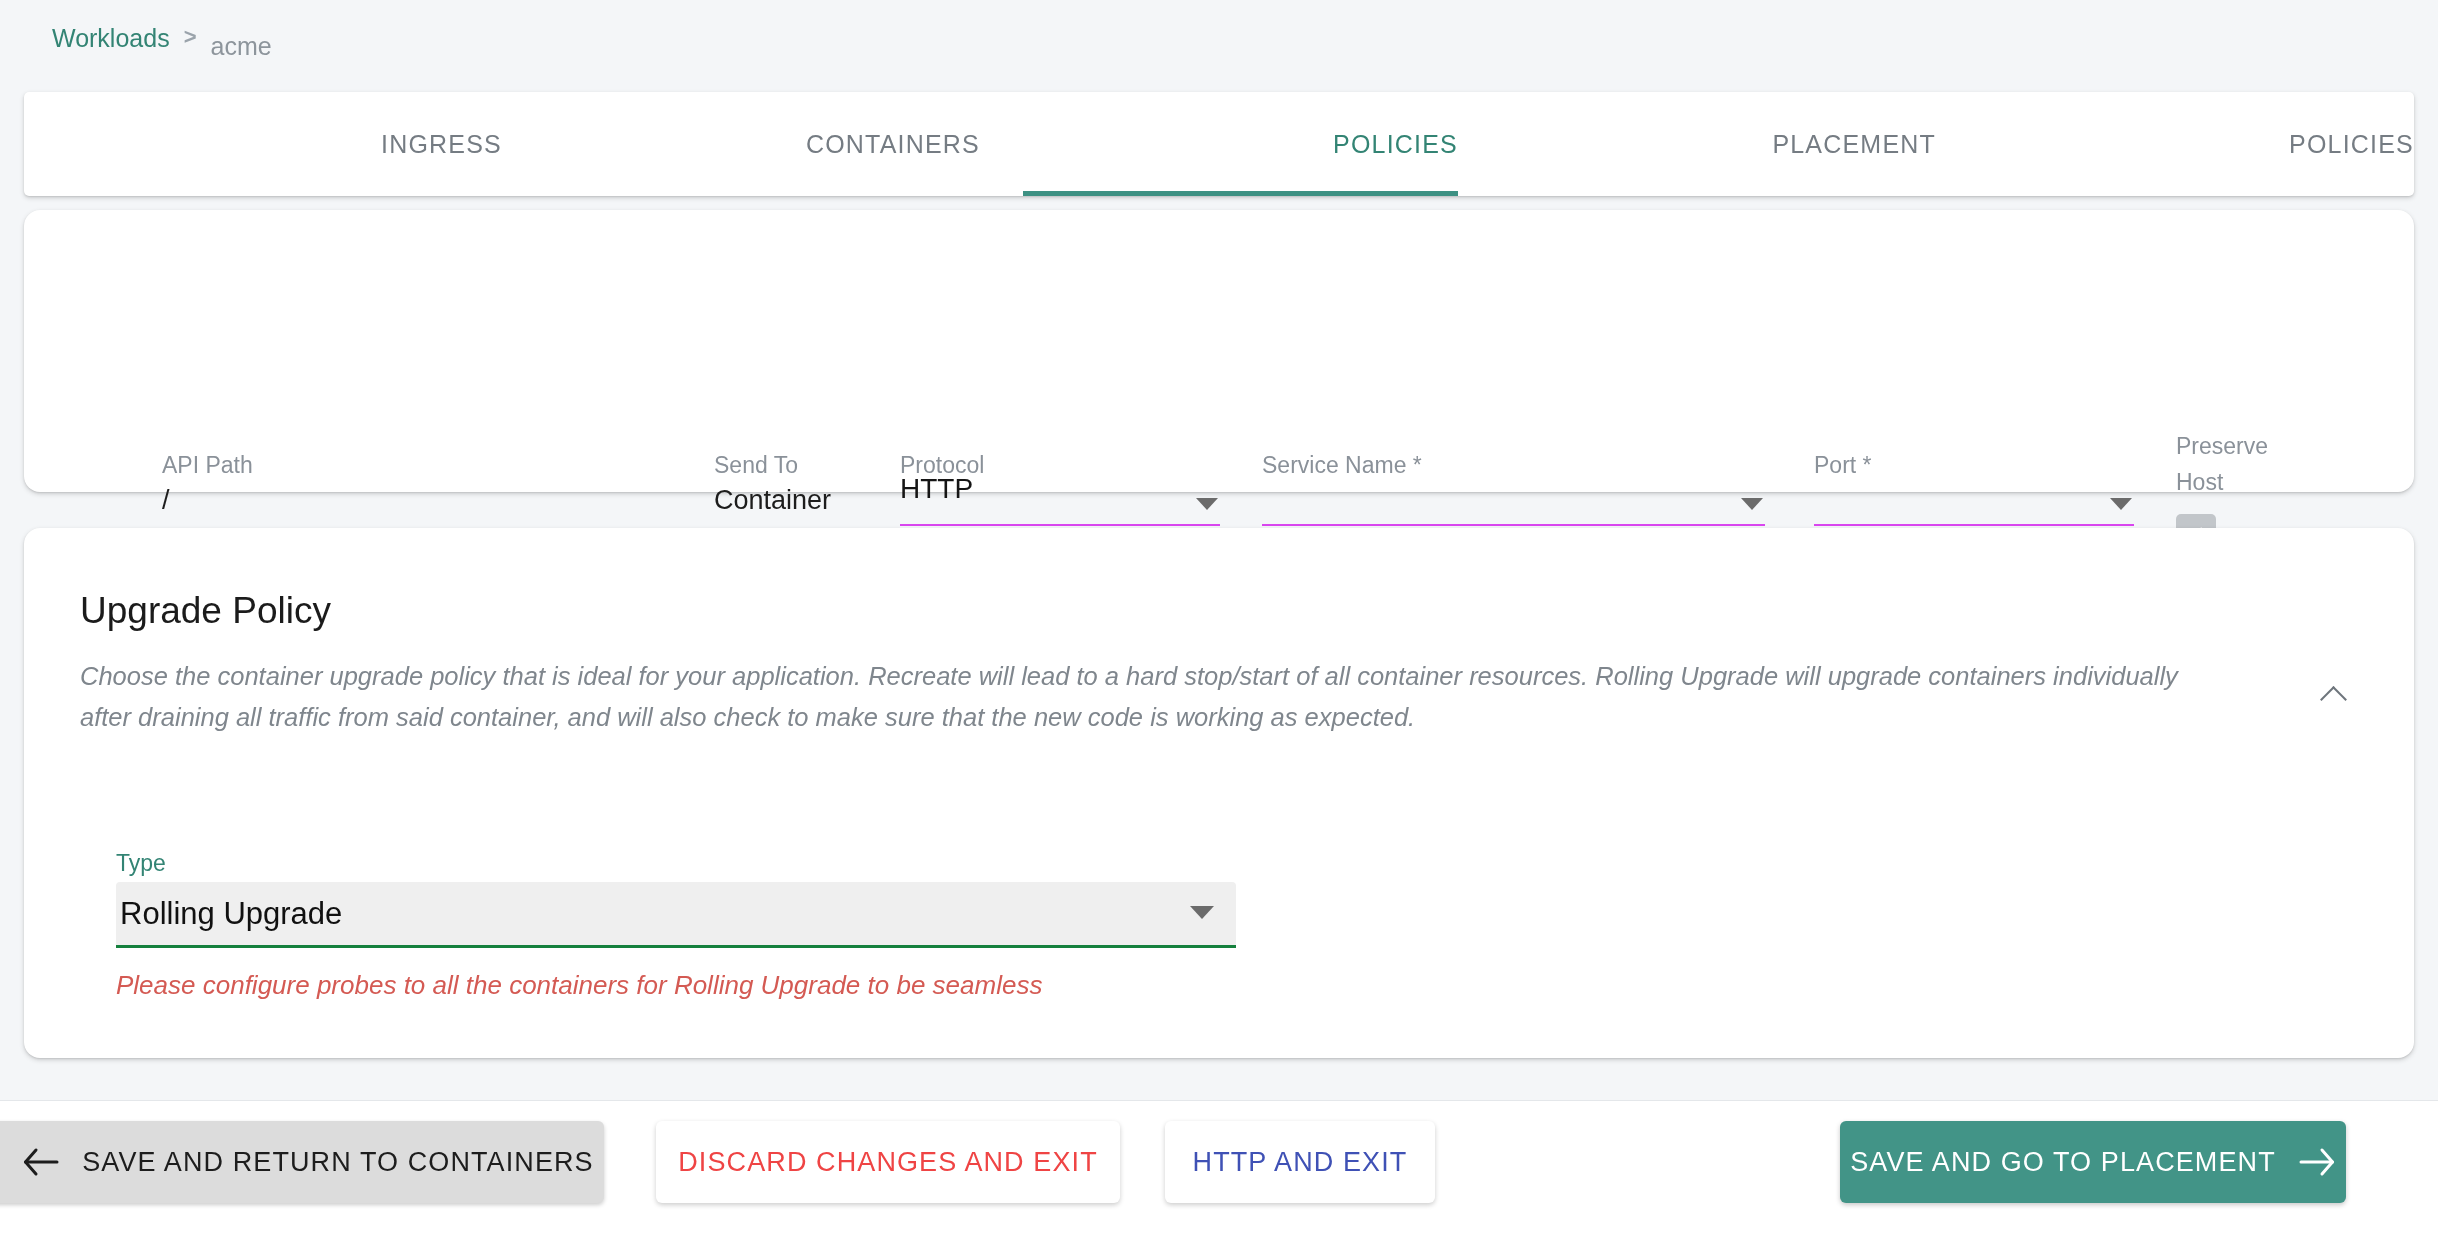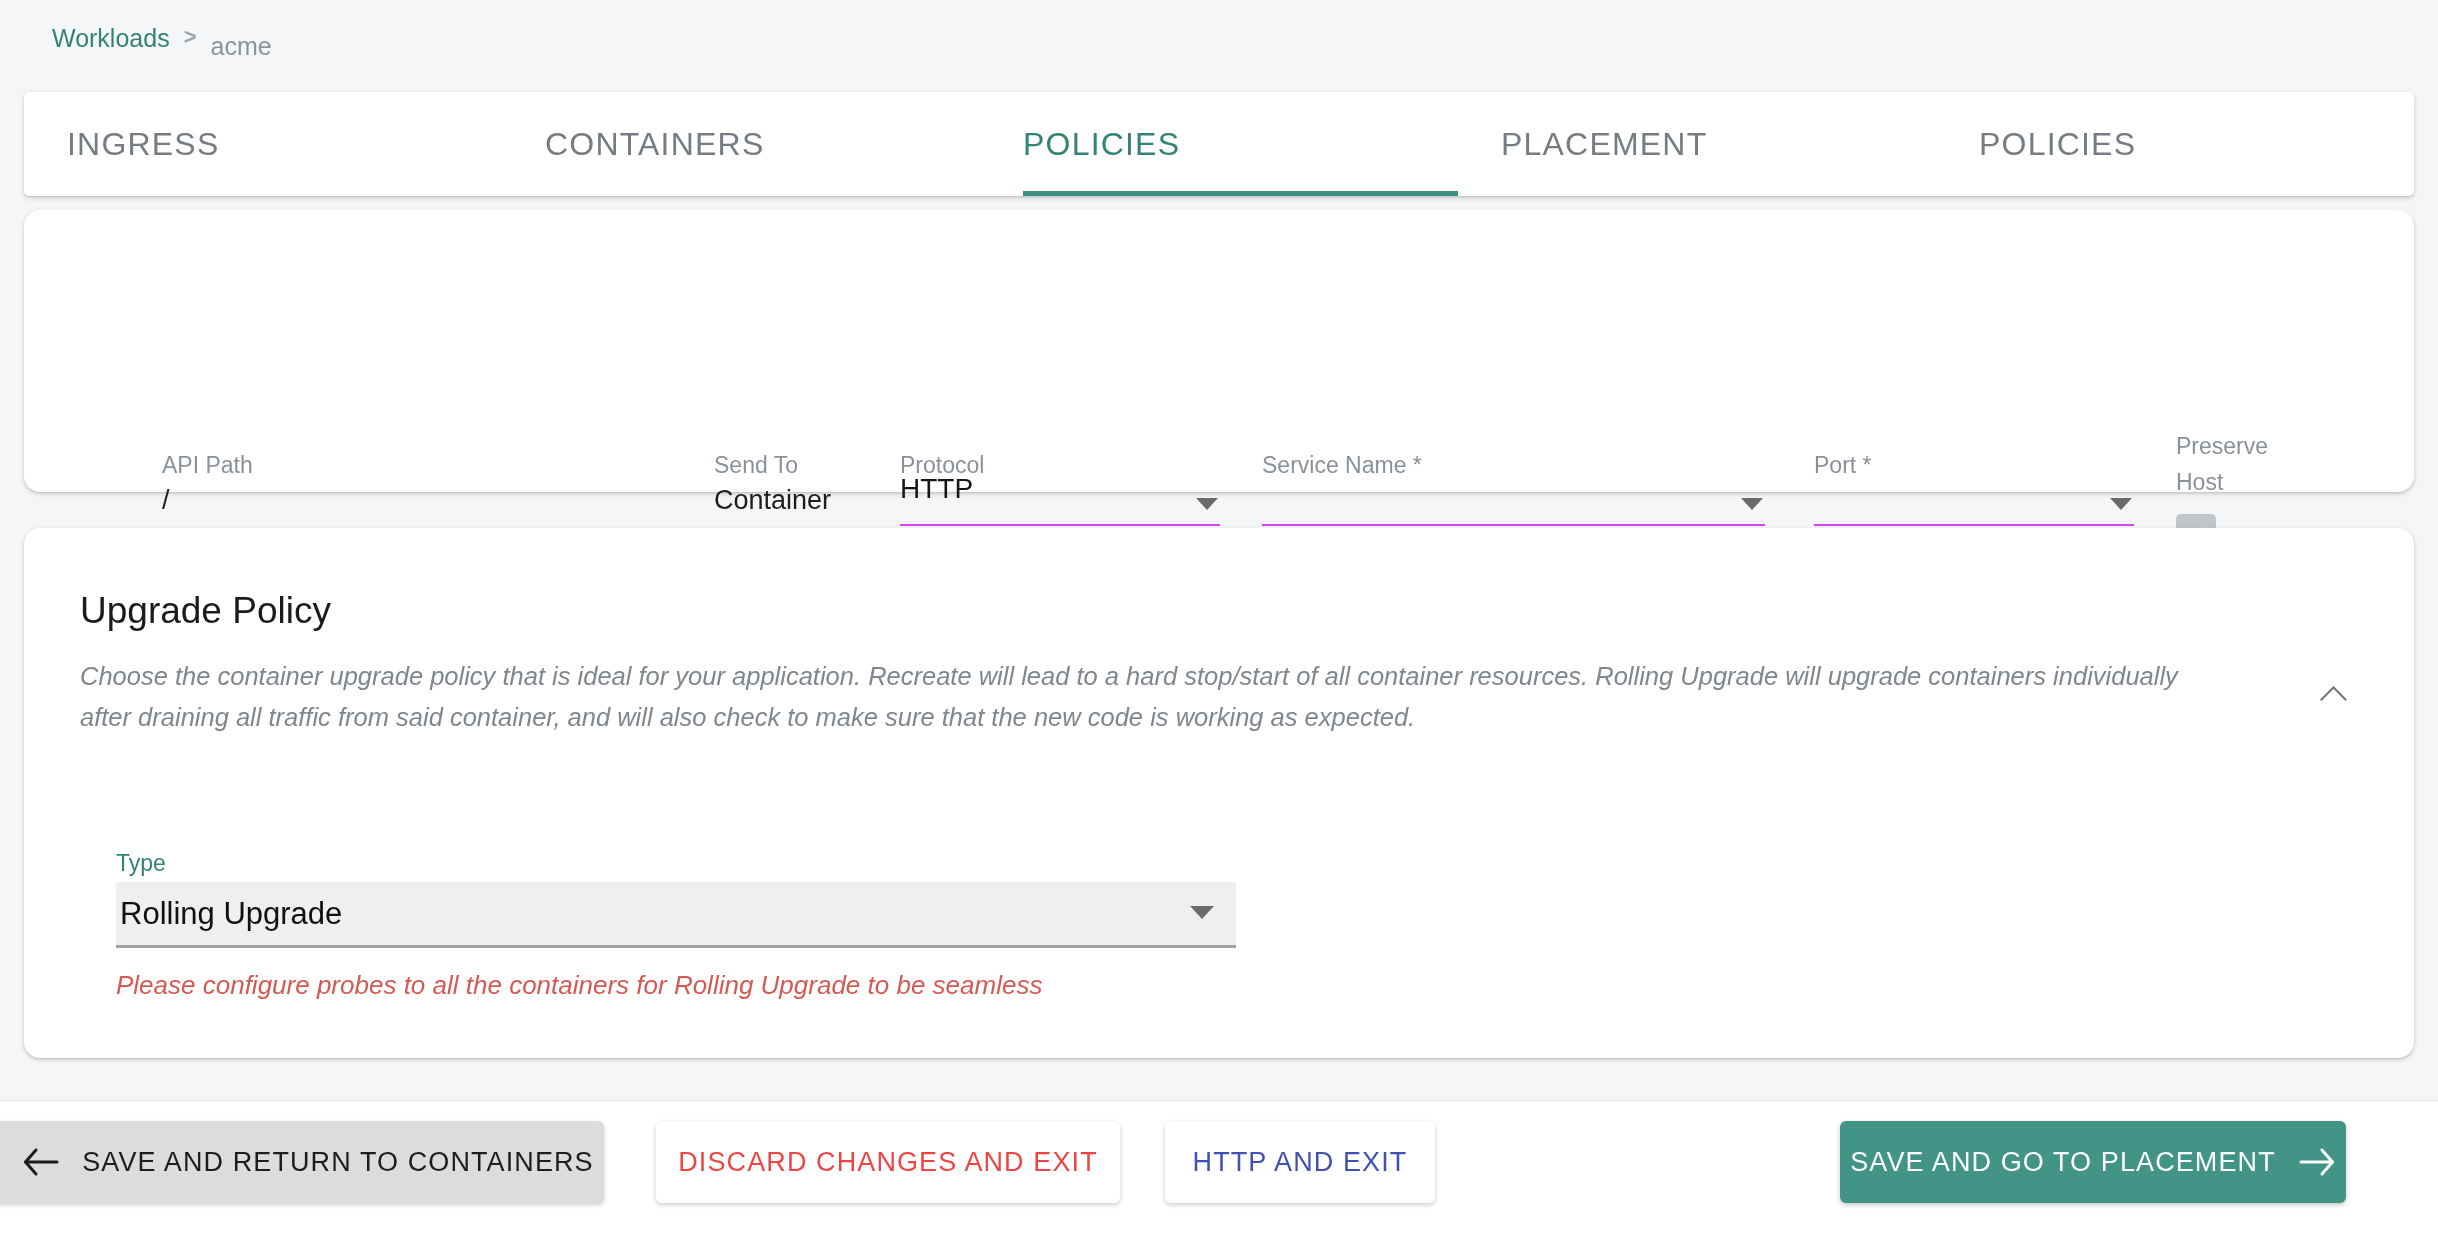--- a/index.html
+++ b/index.html
@@ -47,23 +47,23 @@
     background: #ffffff;
     border-radius: 5px;
     box-shadow: 0 2px 5px rgba(0,0,0,0.16), 0 1px 2px rgba(0,0,0,0.10);
     display: flex;
     align-items: stretch;
   }
   .tab {
     flex: 1;
     display: flex;
     align-items: center;
-    justify-content: flex-start;
+    justify-content: flex-end;
     position: relative;
-    font-size: 32px;
+    font-size: 25px;
     letter-spacing: 1.2px;
     color: #757c83;
     cursor: pointer;
     user-select: none;
     margin-left: 43px;
   }
   .tab.active { color: #338474; font-weight: 500; }
   .tab.active::after {
     content: "";
     position: absolute;
@@ -205,21 +205,21 @@
   .type-label {
     font-size: 23px;
     color: #338474;
     line-height: 30px;
   }
   .type-select {
     position: relative;
     margin-top: 4px;
     height: 66px;
     background: #efefef;
-    border-bottom: 3px solid #a3a3a3;
+    border-bottom: 3px solid #15803d;
     border-radius: 4px 4px 0 0;
     display: flex;
     align-items: center;
     padding: 0 20px 0 4px;
     cursor: pointer;
   }
   .type-select .sel-text {
     font-size: 31px;
     color: #111111;
   }

